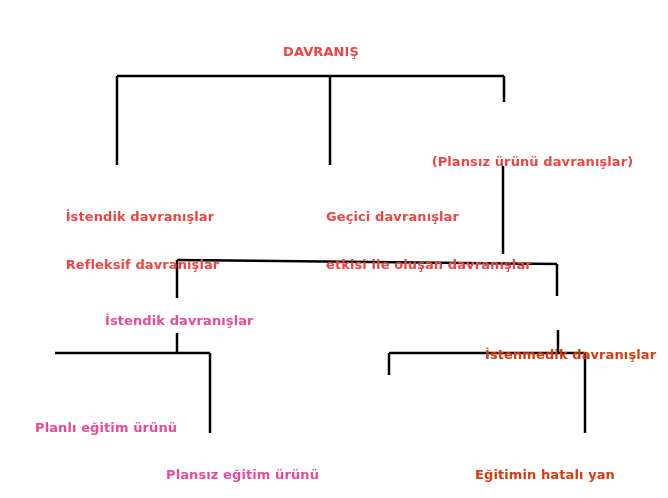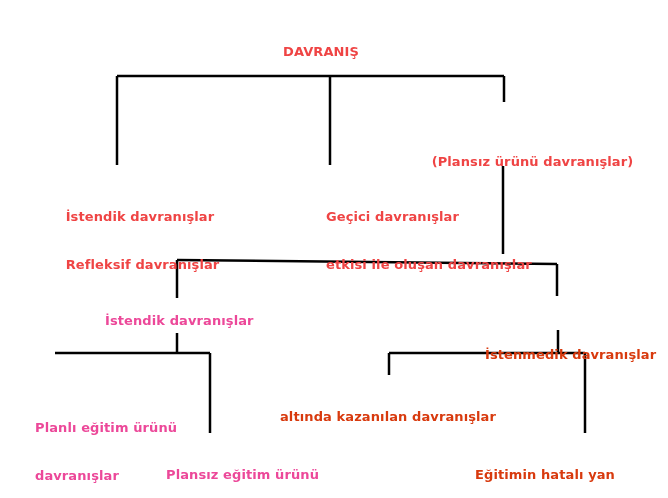--- a/index.html
+++ b/index.html
@@ -54,28 +54,26 @@
 
 <div class="t black" style="left:427px; top:122px;">
   <div> (Plansız ürünü davranışlar)</div>
 </div>
 
 <div class="t purple" style="left:105px; top:313px;">İstendik davranışlar</div>
 <div class="t red" style="left:485px; top:306px;margin-top:41px;">İstenmedik davranışlar</div>
 
 <div class="t purple" style="left:35px; top:388px;">
   <div>Planlı eğitim ürünü</div>
-  <div>davranışlar</div>
 </div>
 
 <div class="t purple" style="left:166px; top:435px;">
   <div>Plansız eğitim ürünü</div>
   
 </div>
 
 <div class="t red" style="left:280px; top:377px;">
-  <div>altında kazanılan davranışlar</div>
 </div>
 
 <div class="t red" style="left:475px; top:435px;">
   <div>Eğitimin hatalı yan</div>
   
 </div>
 
 </body></html>

